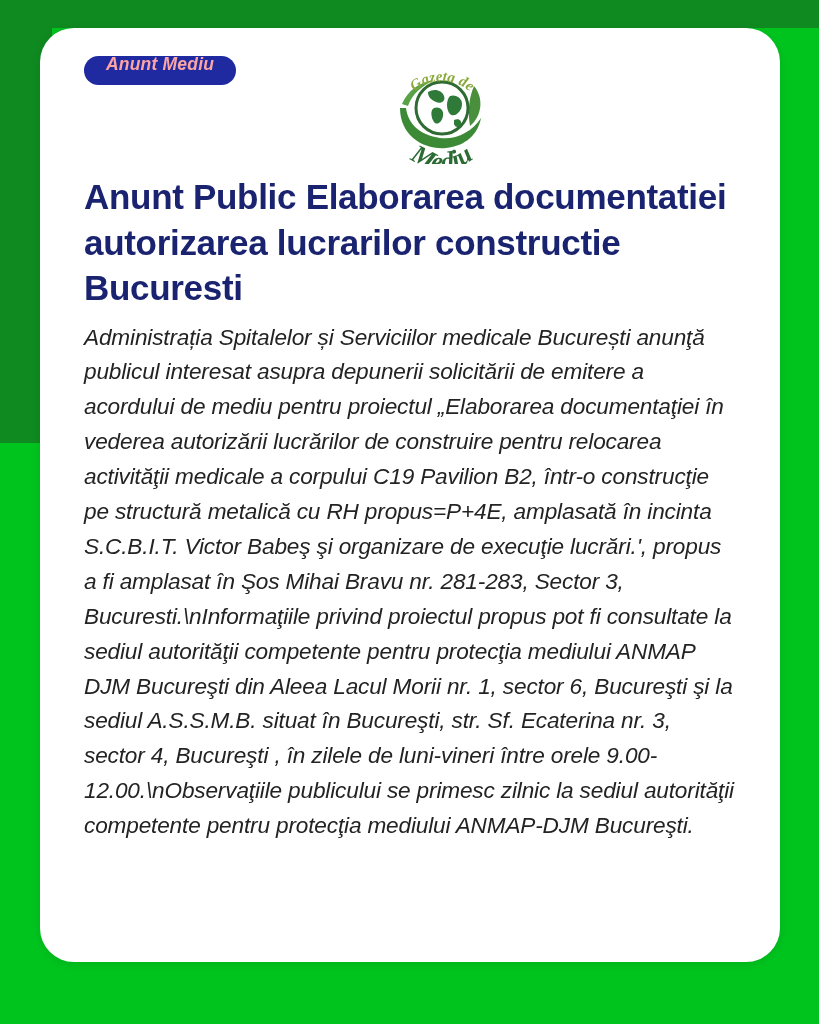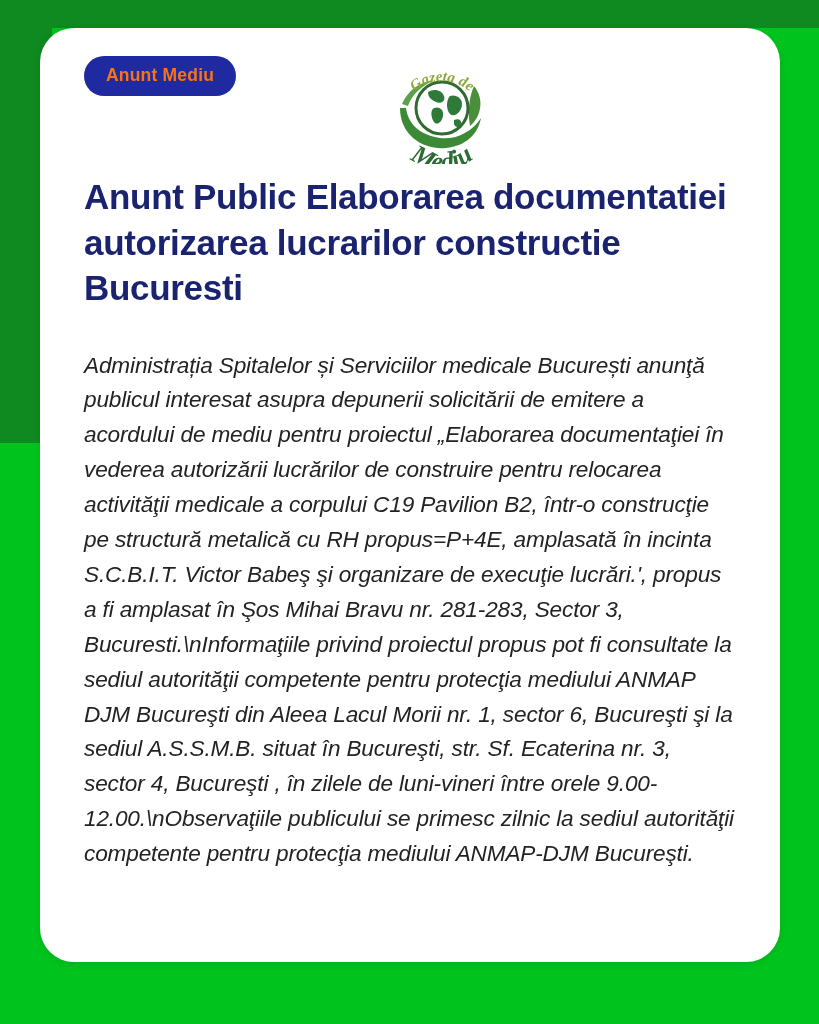--- a/index.html
+++ b/index.html
@@ -70,48 +70,49 @@
   #card-header {
     position: relative;
     height: 112px;
   }
 
   #category-badge {
     display: inline-flex;
     align-items: center;
     justify-content: center;
     background: #1f2aa0;
-    color: #f97316;
+    color: #fca5a5;
     border-radius: 999px;
-    padding: 11px 22px 11px 22px;
+    padding: 0 22px 11px 22px;
     font-size: 17.5px;
     font-weight: bold;
     letter-spacing: 0.2px;
     line-height: 1;
     border: none;
     cursor: pointer;
+    font-style: italic;
   }
 
   #brand-logo {
     position: absolute;
     left: 300px;
     top: -4px;
     width: 116px;
     height: 112px;
   }
 
   
   #announcement-title {
     color: #1a2370;
     font-size: 35px;
     font-weight: bold;
     line-height: 1.30;
     letter-spacing: -0.3px;
     margin-top: 6px;
-    margin-bottom: 38px;
+    margin-bottom: 10px;
   }
 
   
   #announcement-body {
     color: #232323;
     font-size: 22.6px;
     line-height: 1.545;
     letter-spacing: -0.15px;
     white-space: pre-wrap;
     word-break: normal;

